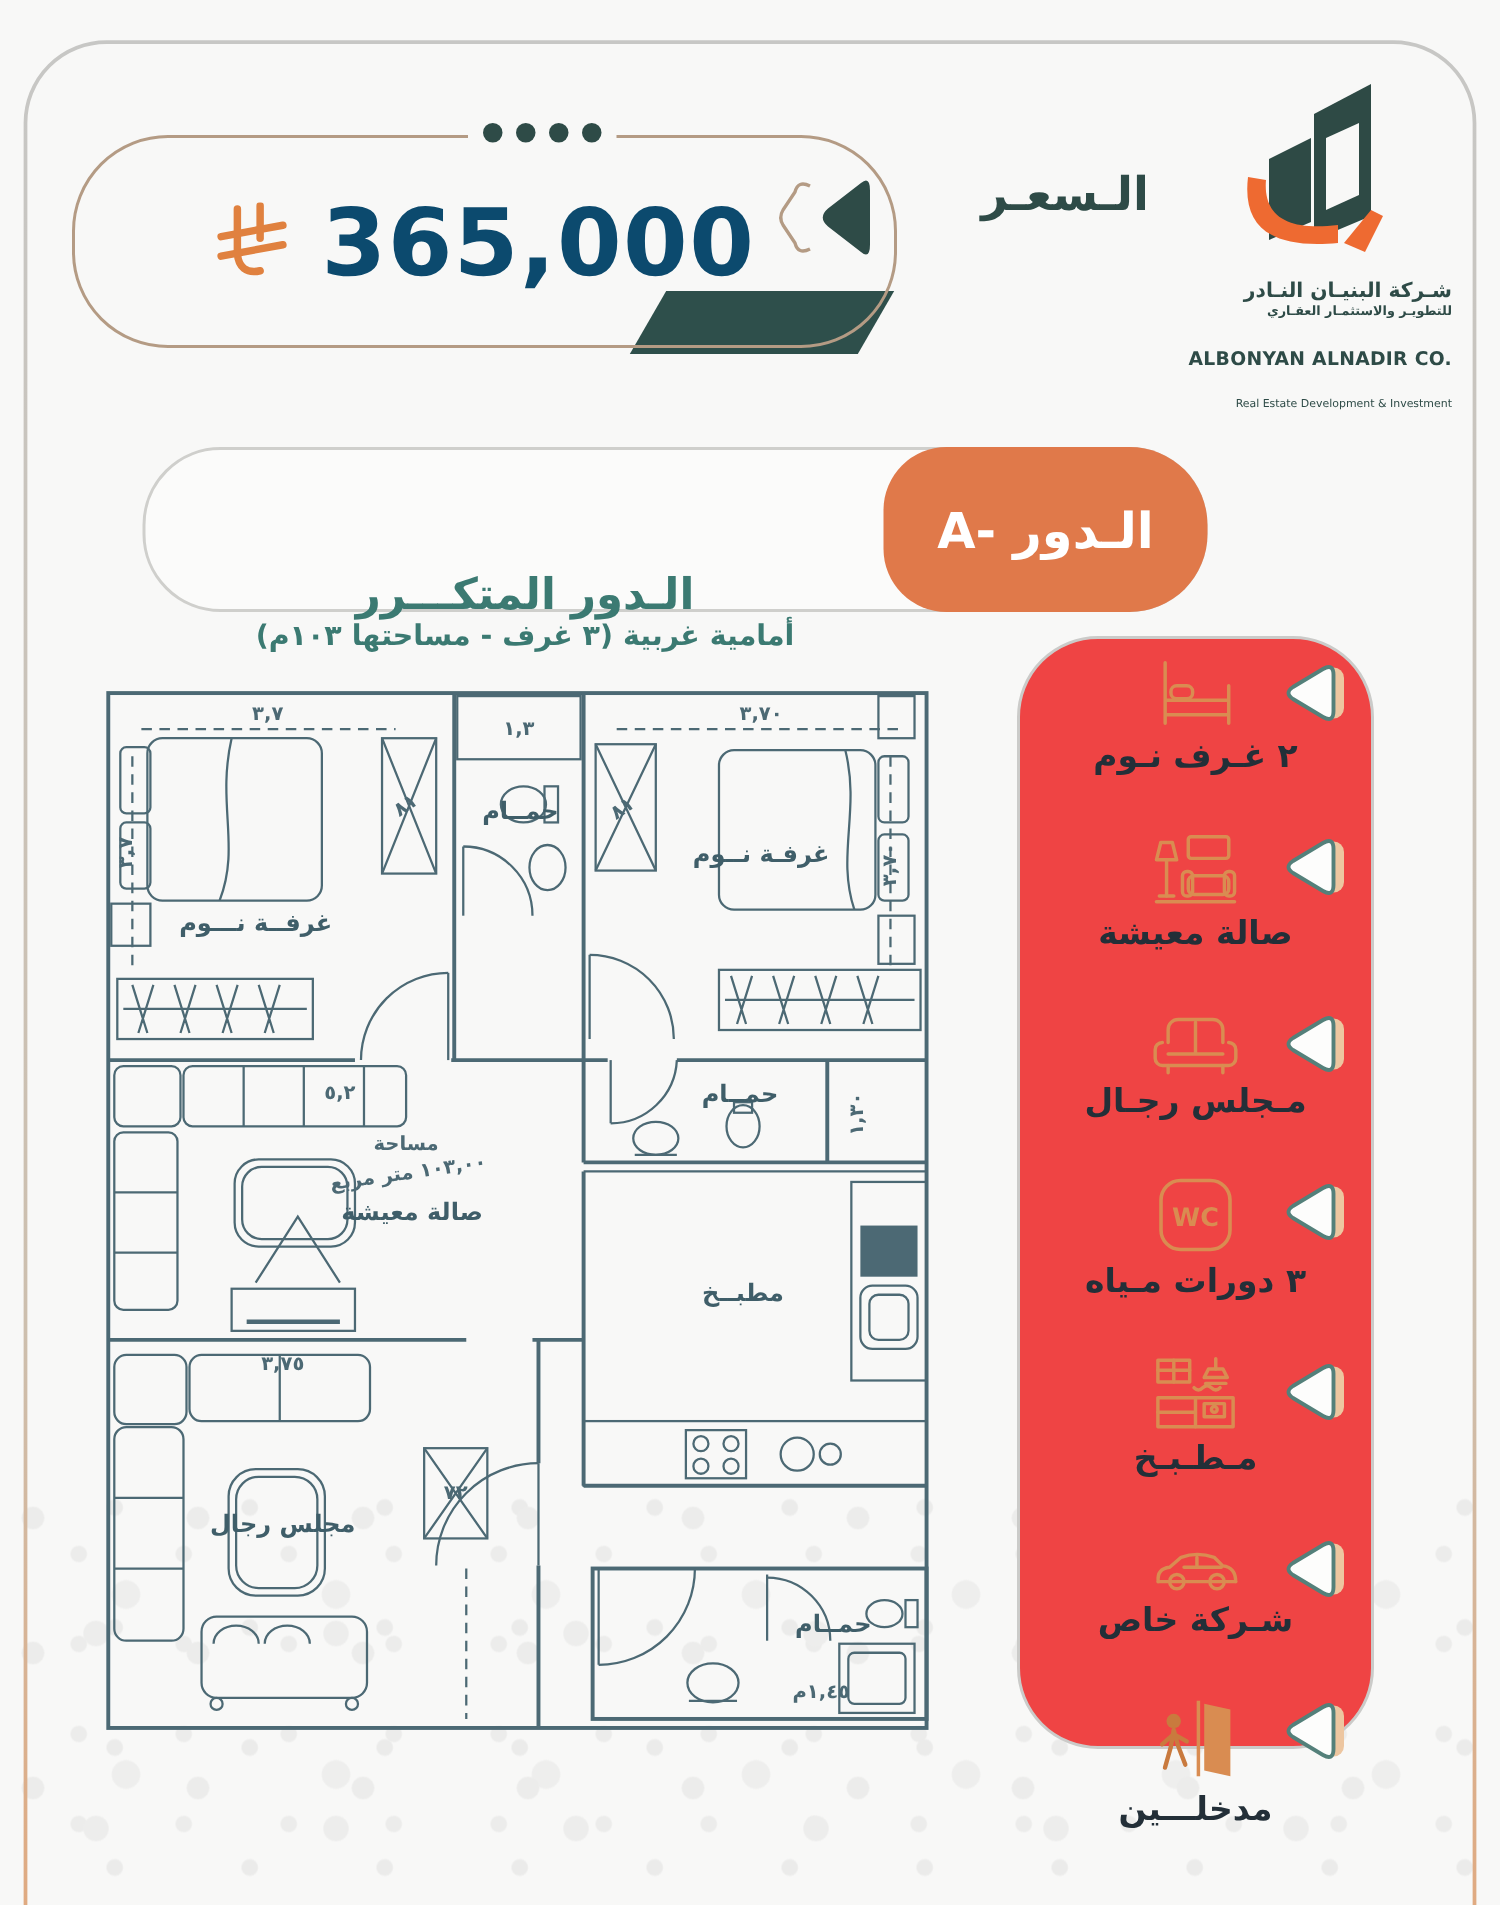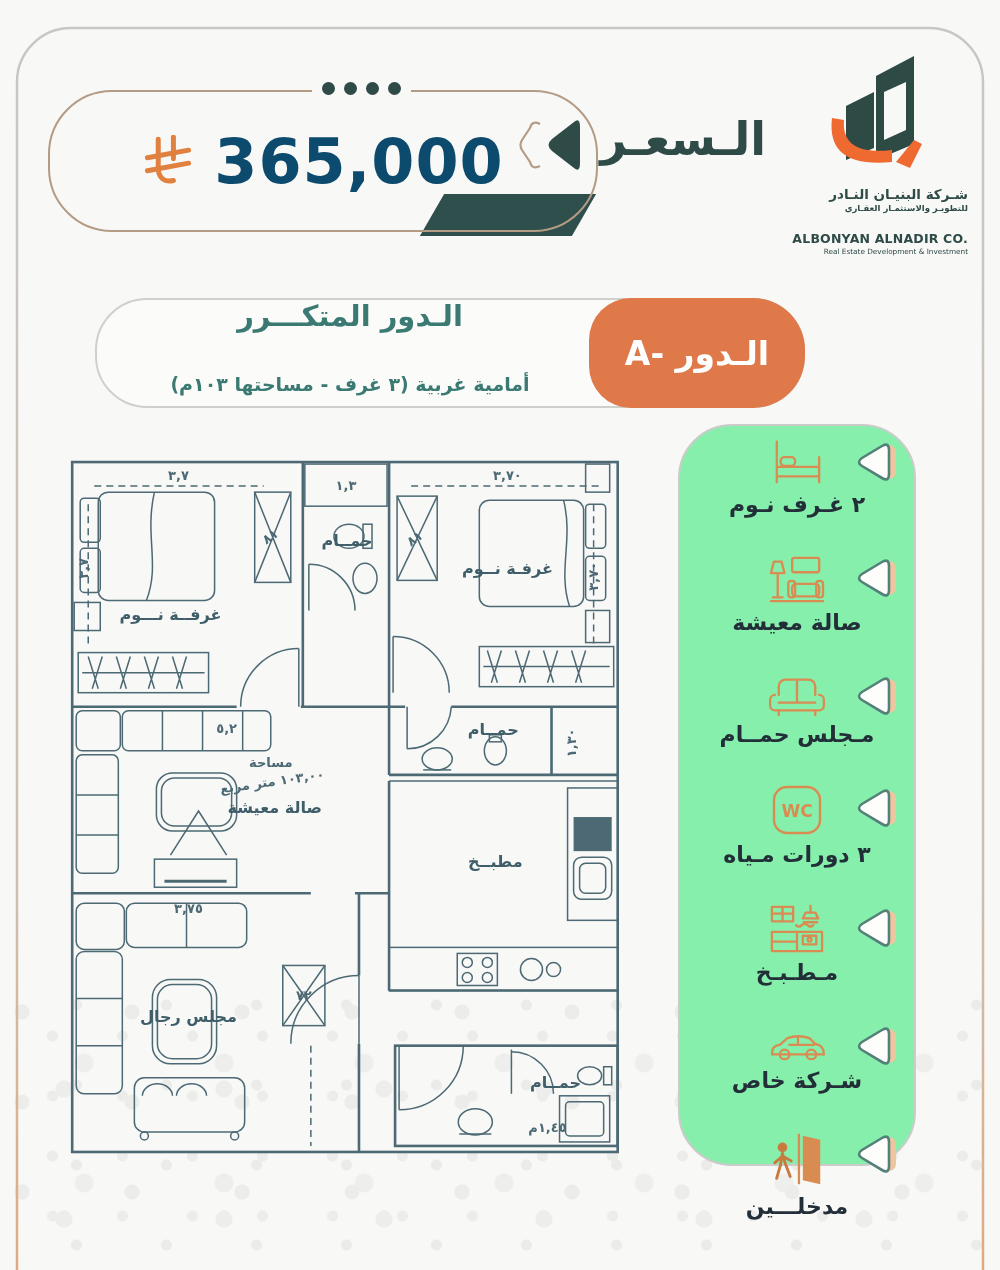--- a/index.html
+++ b/index.html
@@ -16,41 +16,41 @@
     background-size:110px 90px,140px 120px,90px 80px,160px 130px,70px 60px;}
   .frame-svg{position:absolute;left:0;top:0;z-index:1;}
   
   .price-pill{position:absolute;left:48px;top:90px;width:546px;height:138px;border:2.5px solid #b49b84;
     border-radius:64px;z-index:3;display:flex;align-items:center;justify-content:center;gap:20px;}
   .dots{position:absolute;left:262px;top:-10px;background:#f8f8f7;padding:0 10px;display:flex;gap:9px;}
   .dot{width:13px;height:13px;border-radius:50%;background:#2e4b47;}
   .price-value{font-size:62px;font-weight:bold;color:#0c4a6e;letter-spacing:1px;direction:ltr;}
   .teal-slab{position:absolute;left:432px;top:194px;width:152px;height:42px;background:#2e4f4b;
     transform:skewX(-30deg);z-index:2;}
-  .price-label{position:absolute;left:596px;top:112px;width:170px;font-size:46px;font-weight:bold;
+  .price-label{position:absolute;left:596px;top:112px;width:170px;font-size:31px;font-weight:bold;
     color:#2e4b47;z-index:3;text-align:right;}
   .speaker{position:absolute;left:516px;top:112px;z-index:4;}
   
   .logo{position:absolute;left:778px;top:48px;width:190px;z-index:3;text-align:right;}
   .logo .ar-name{font-size:13.5px;font-weight:bold;color:#2e4b47;margin-top:2px;}
   .logo .ar-tag{font-size:8.5px;font-weight:bold;color:#2e4b47;margin-top:1px;}
   .logo .en-name{font-size:12.5px;font-weight:bold;color:#2e4b47;margin-top:18px;letter-spacing:.2px;}
-  .logo .en-tag{font-size:7.3px;color:#2e4b47;margin-top:1px;}
+  .logo .en-tag{font-size:7.3px;color:#2e4b47;margin-top:18px;}
   
   .banner{position:absolute;left:95px;top:298px;width:706px;height:106px;border:2px solid #cfcfcc;
     border-radius:52px;z-index:3;background:#fbfbfa;}
   .model-tab{position:absolute;right:-2px;top:-2px;height:110px;width:216px;background:#e0794a;
     border-radius:42px 52px 52px 42px;display:flex;align-items:center;justify-content:center;}
   .model-tab span{color:#fff;font-size:33px;font-weight:bold;}
   .banner-texts{position:absolute;left:20px;right:220px;top:0;height:136px;display:flex;flex-direction:column;
-    align-items:center;justify-content:flex-start;color:#3b7a72;gap:40px;}
+    align-items:center;justify-content:flex-end;color:#3b7a72;}
   .banner-title{font-size:29px;font-weight:bold;line-height:1.15;}
   .banner-sub{font-size:19px;font-weight:bold;line-height:1.2;}
   
-  .panel{position:absolute;left:678px;top:424px;width:238px;height:742px;background:#86efac;
+  .panel{position:absolute;left:678px;top:424px;width:238px;height:742px;background:#ef4444;
     border:2px solid #cbcbc9;border-radius:54px;z-index:3;display:flex;flex-direction:column;
     justify-content:space-evenly;padding:10px 0;box-sizing:border-box;gap:35px;}
   .amen-item{position:relative;display:flex;flex-direction:column;align-items:center;}
   .amen-item .arrow{position:absolute;right:16px;top:6px;}
   .amen-label{font-size:22px;font-weight:bold;color:#232f38;margin-top:4px;white-space:nowrap;}
   
   .plan{position:absolute;left:58px;top:444px;z-index:2;}
   .plan .w{fill:none;stroke:#4c6974;stroke-width:2.6;}
   .plan .t{fill:none;stroke:#4c6974;stroke-width:1.5;}
   .plan .dash{stroke-dasharray:7 5;}
@@ -320,21 +320,21 @@
         <path d="M8,26 a5,5 0 0 0 -5,5 v6 a5,5 0 0 0 5,5 h46 a5,5 0 0 0 5,-5 v-6 a5,5 0 0 0 -5,-5"></path>
         <path d="M12,34 h38 M31,12 V34"></path>
         <path d="M12,42 v5 M50,42 v5"></path>
       </svg>
       <div class="arrow">
         <svg width="46" height="40" viewBox="0 0 46 40">
           <rect x="29" y="3" width="15" height="34" rx="7" fill="#edc6a0"></rect>
           <path d="M37,8 L37,32 Q37,40 30,36 L10,24 Q4,20 10,16 L30,4 Q37,0 37,8 Z" fill="#fdfdfc" stroke="#54807a" stroke-width="2.6" stroke-linejoin="round"></path>
         </svg>
       </div>
-      <div class="amen-label" dir="rtl">مـجلس حمــام</div>
+      <div class="amen-label" dir="rtl">مـجلس رجـال</div>
     </div>
 
     <div class="amen-item">
       <svg width="56" height="56" viewBox="0 0 56 56">
         <rect x="5" y="5" width="46" height="46" rx="13" fill="none" stroke="#d98c51" stroke-width="2.4"></rect>
         <text x="28" y="35" text-anchor="middle" font-family="DejaVu Sans, sans-serif" font-size="17" font-weight="bold" fill="#d98c51">WC</text>
       </svg>
       <div class="arrow">
         <svg width="46" height="40" viewBox="0 0 46 40">
           <rect x="29" y="3" width="15" height="34" rx="7" fill="#edc6a0"></rect>

